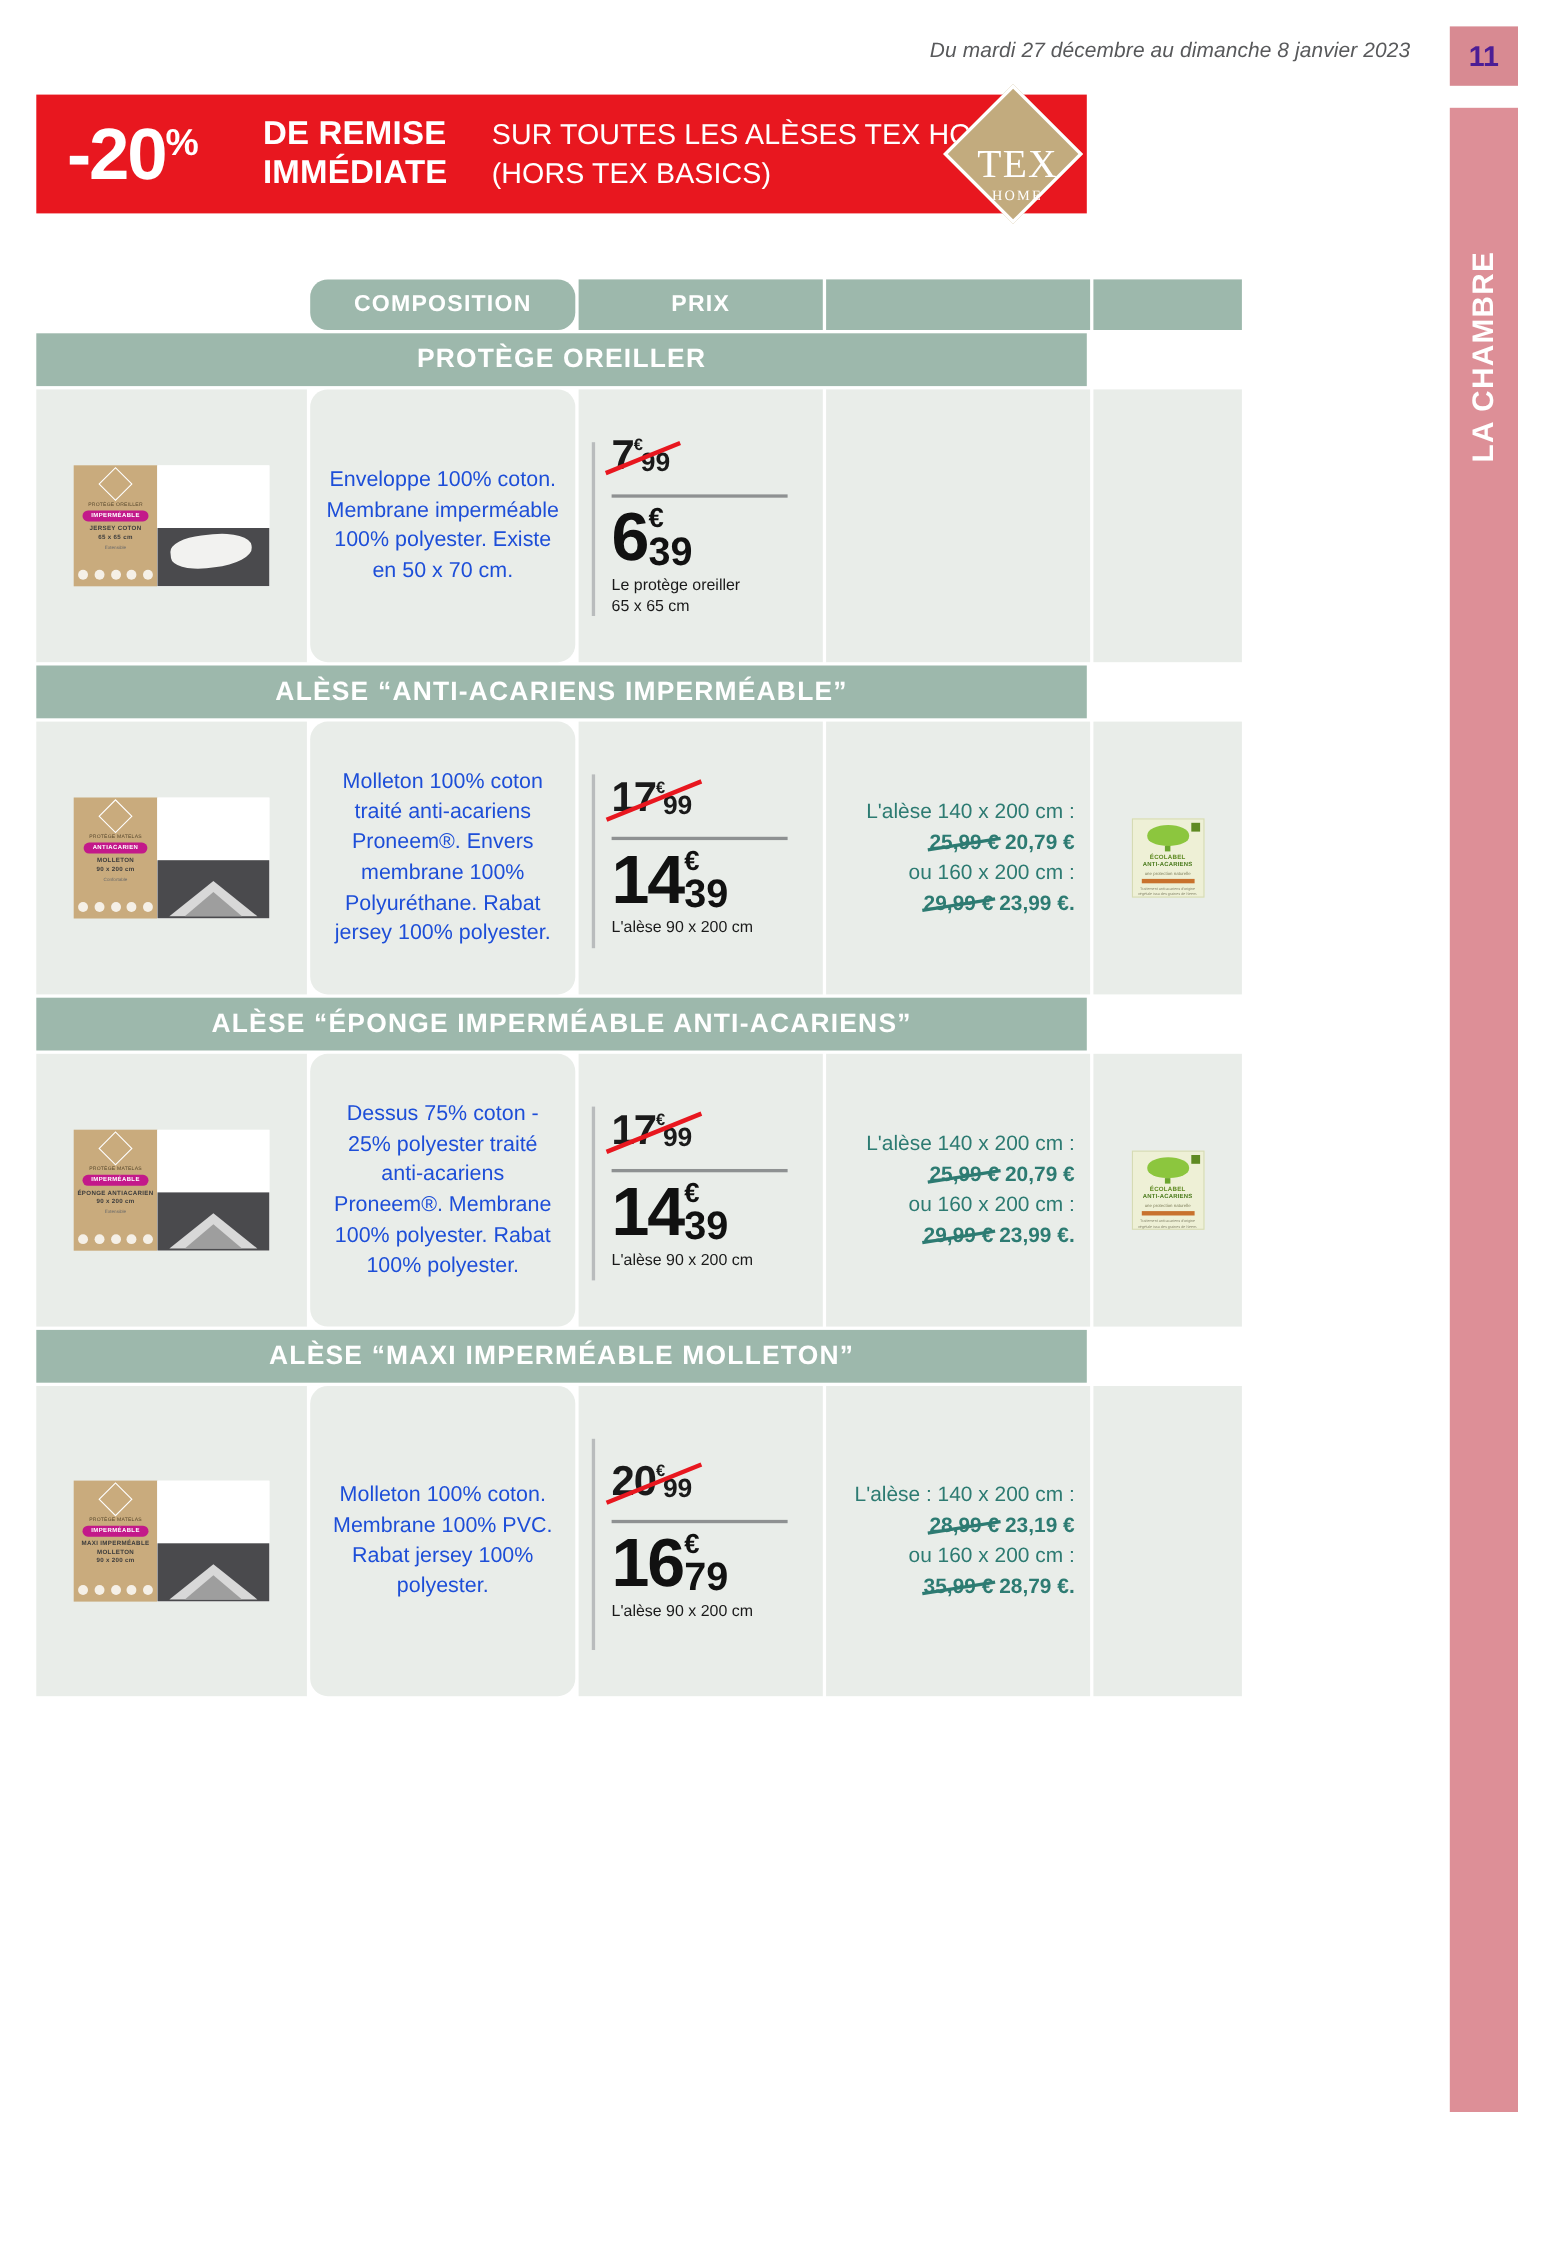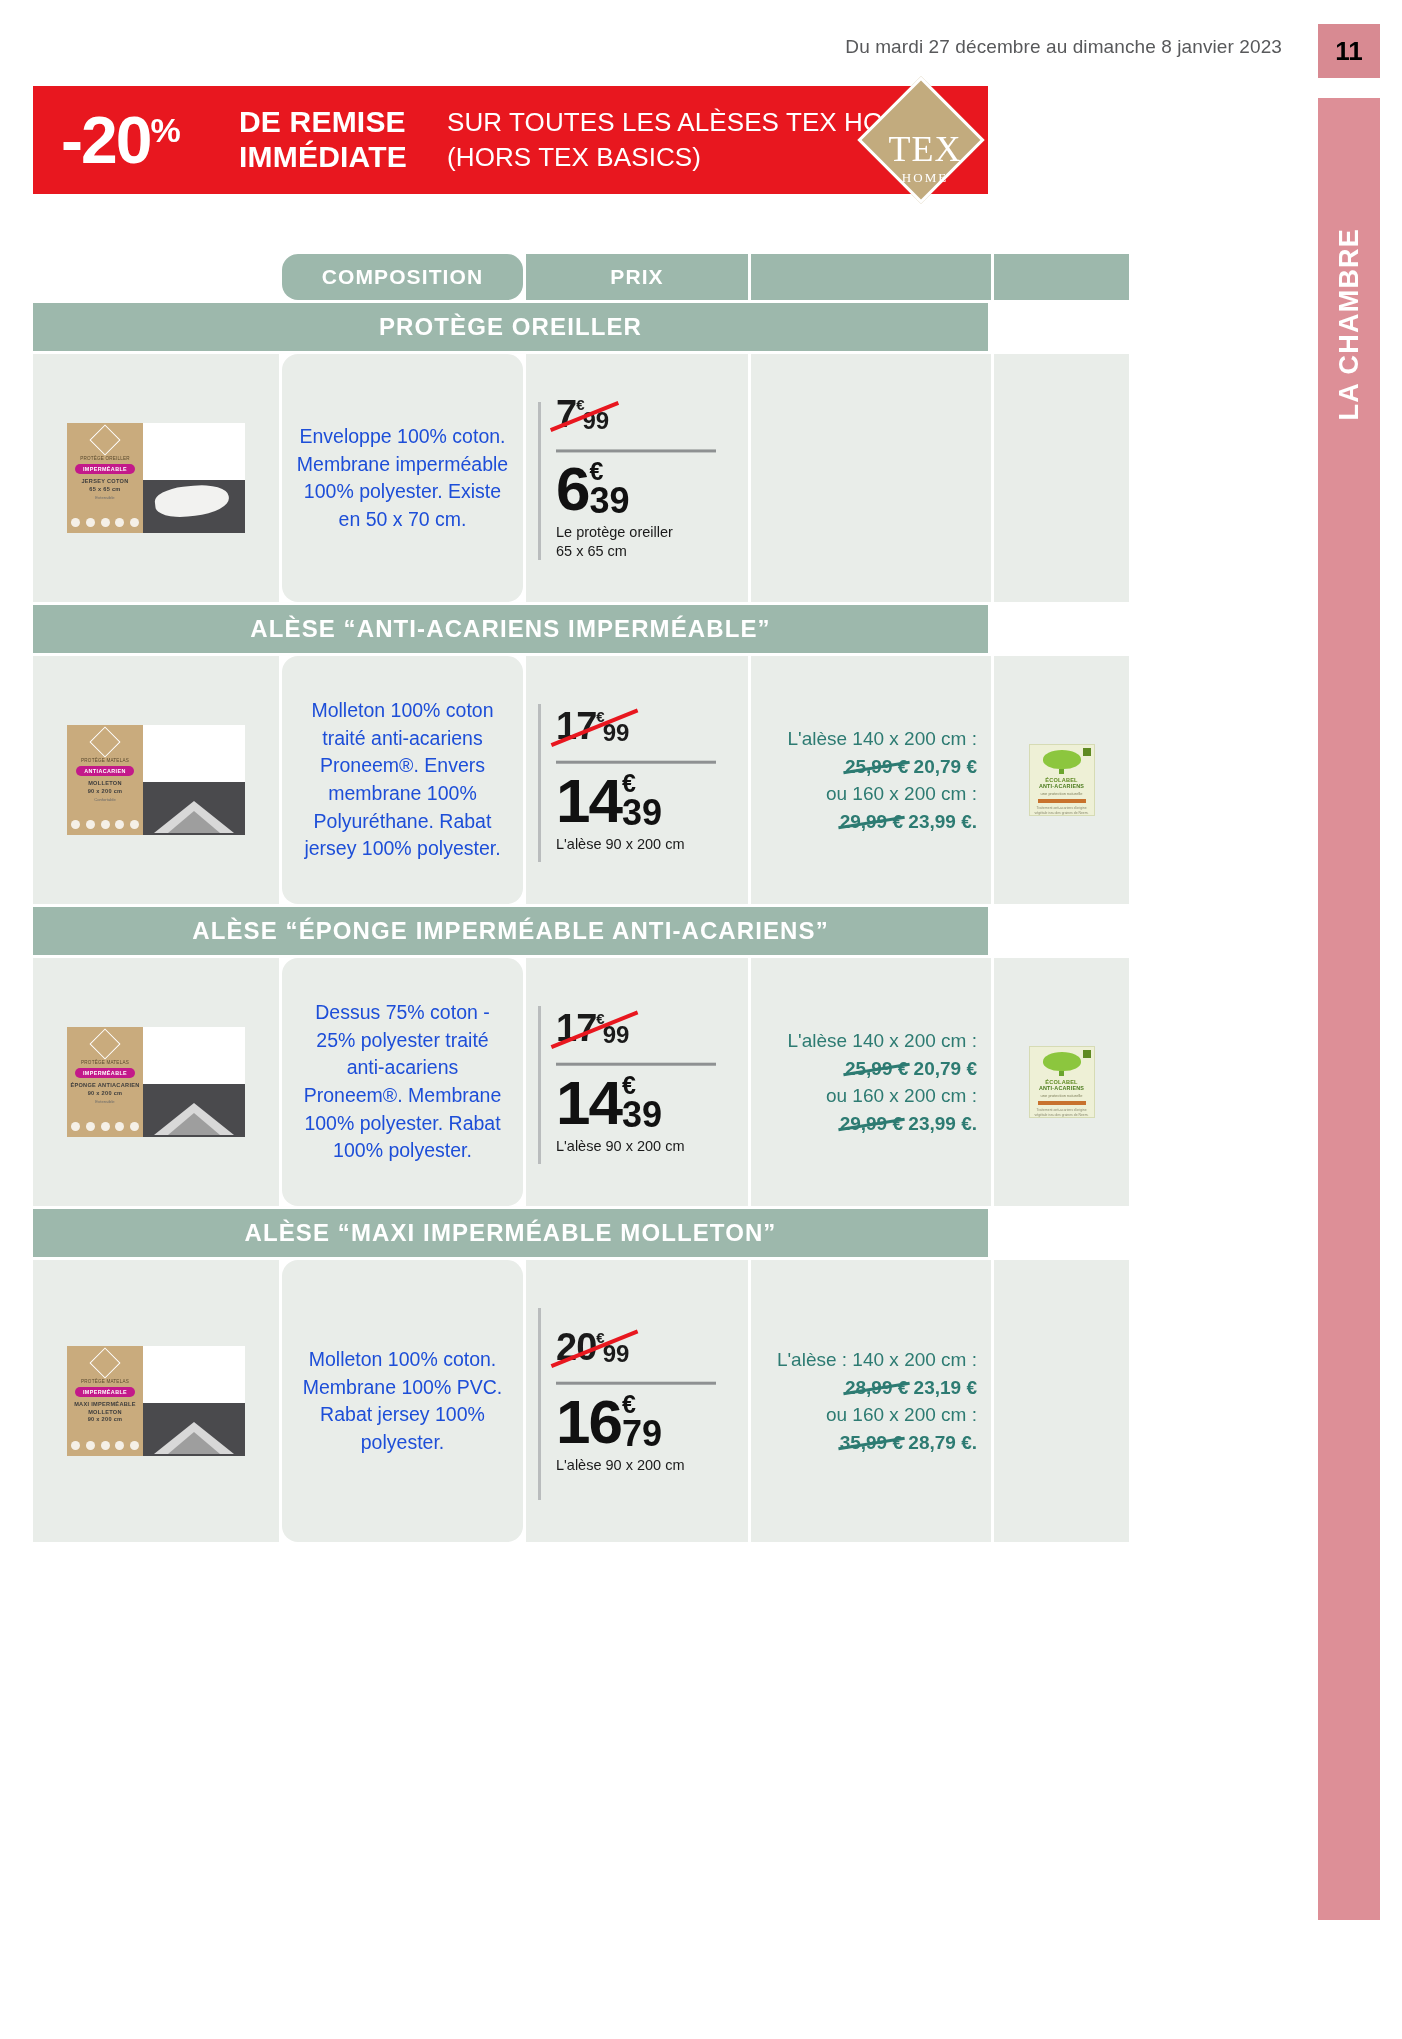--- a/index.html
+++ b/index.html
@@ -24,29 +24,30 @@
     height: 34px;
   }
   .head-date {
     position: absolute;
     right: 120px;
     top: 0;
     font-size: 19px;
     color: #58595b;
     letter-spacing: .1px;
     white-space: nowrap;
+    font-style: italic;
   }
   .page-number {
     position: absolute;
     right: 22px;
     top: -12px;
     width: 62px;
     height: 54px;
     background: #d88a92;
-    color: #000000;
+    color: #4c1d95;
     font-size: 26px;
     font-weight: bold;
     display: flex;
     align-items: center;
     justify-content: center;
   }
 
   
   .section-tab {
     position: absolute;

